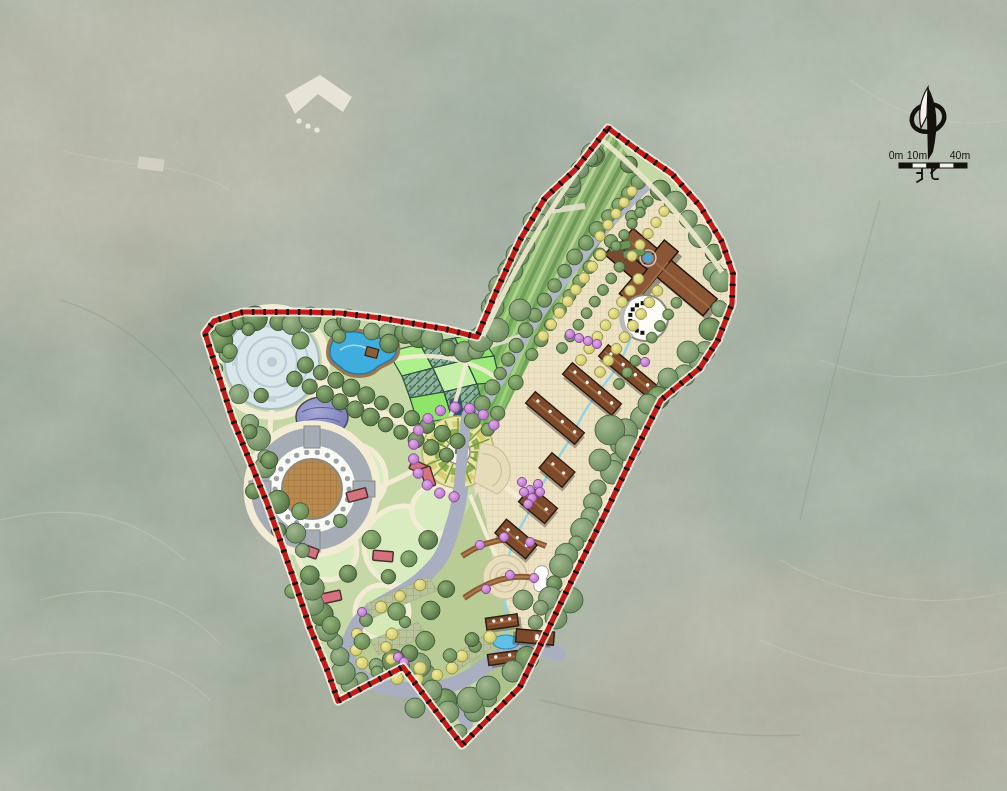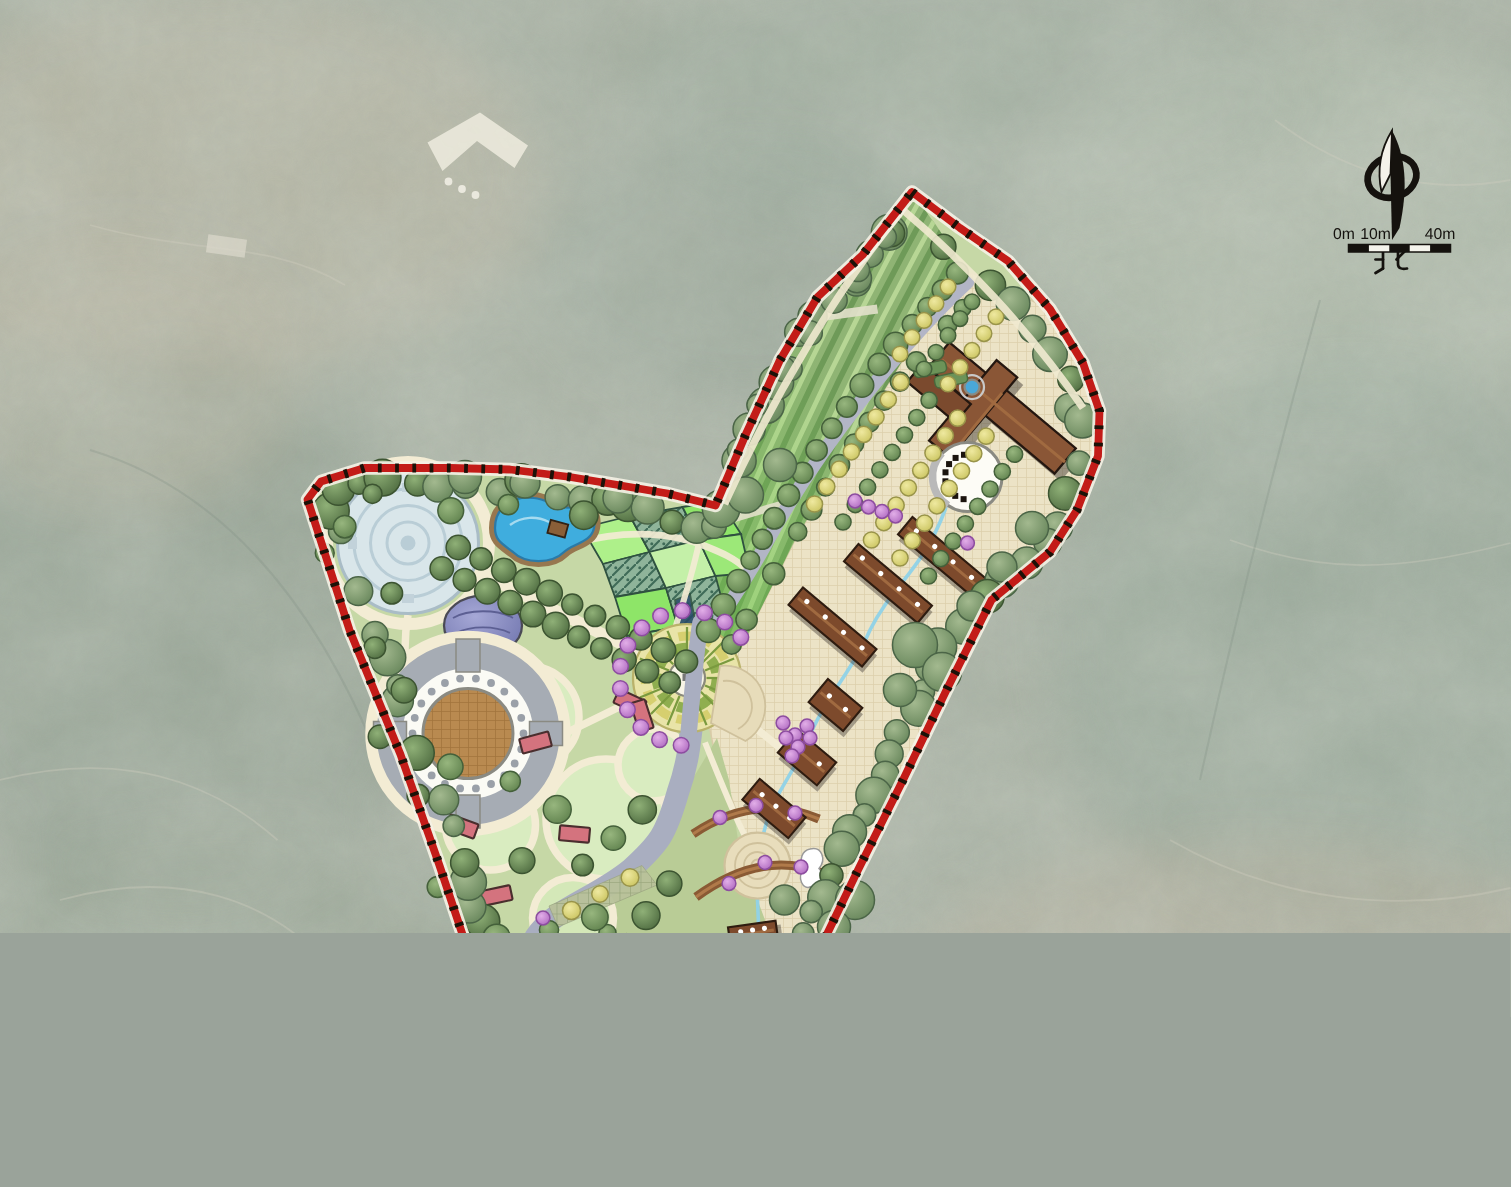--- a/index.html
+++ b/index.html
@@ -1,16 +1,16 @@
 <!DOCTYPE html>
 <html><head>
 <meta charset="utf-8">
 <style>
   html,body{margin:0;padding:0;background:#9aa39a;}
-  #stage{position:relative;width:1007px;height:622px;overflow:hidden;
+  #stage{position:relative;width:1007px;height:791px;overflow:hidden;
          font-family:"Liberation Sans",sans-serif;}
   svg{display:block}
   .lbl{font-family:"Liberation Sans",sans-serif;}
 </style>
 </head>
 <body>
 
 <div id="stage">
 <svg id="plan" width="1007" height="791" viewBox="0 0 1007 791">
 <defs>

